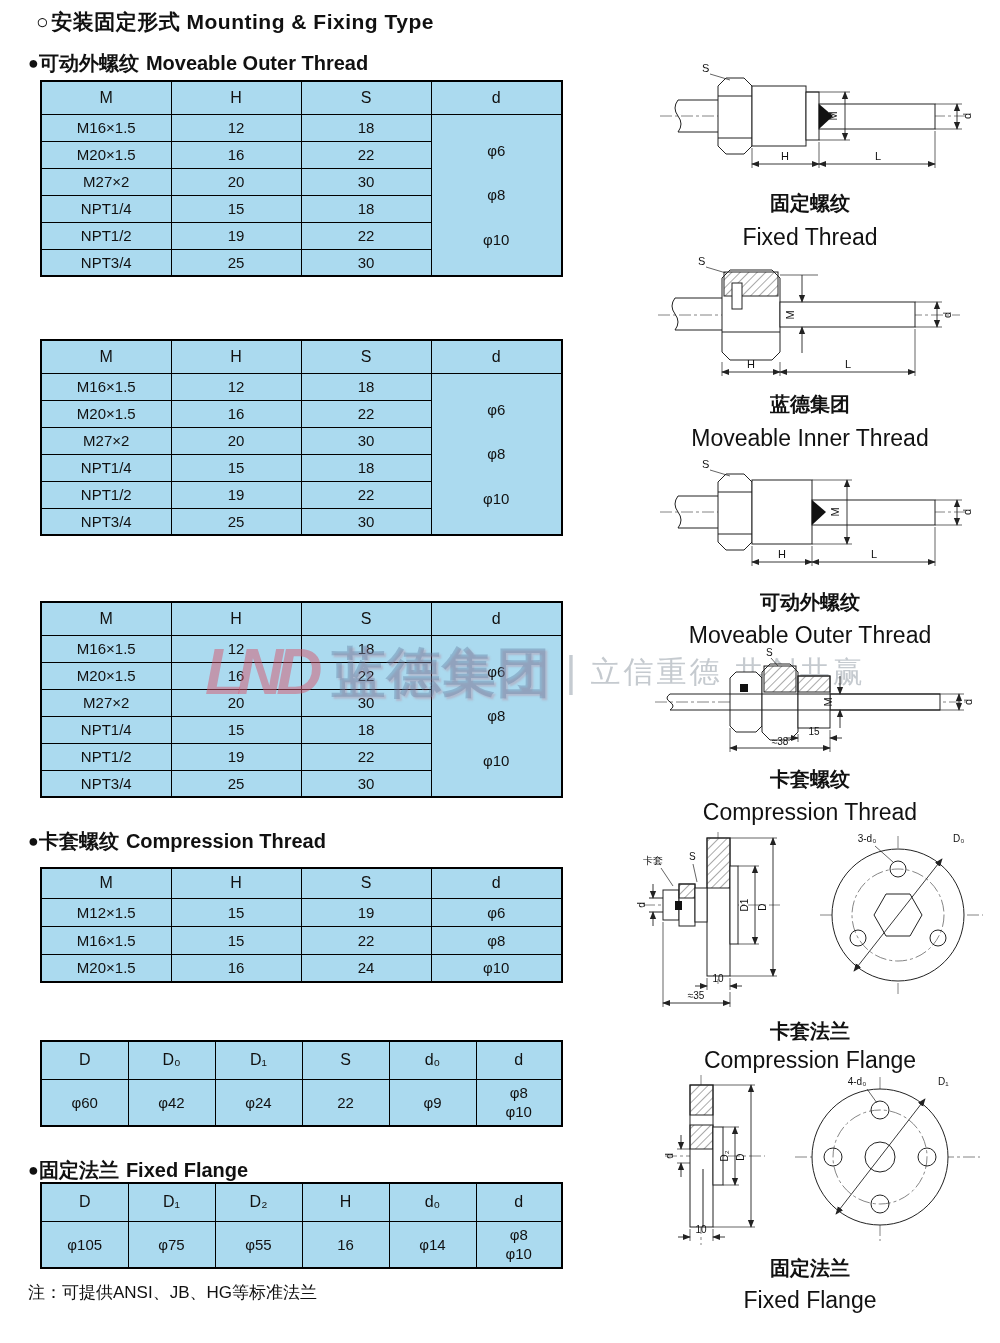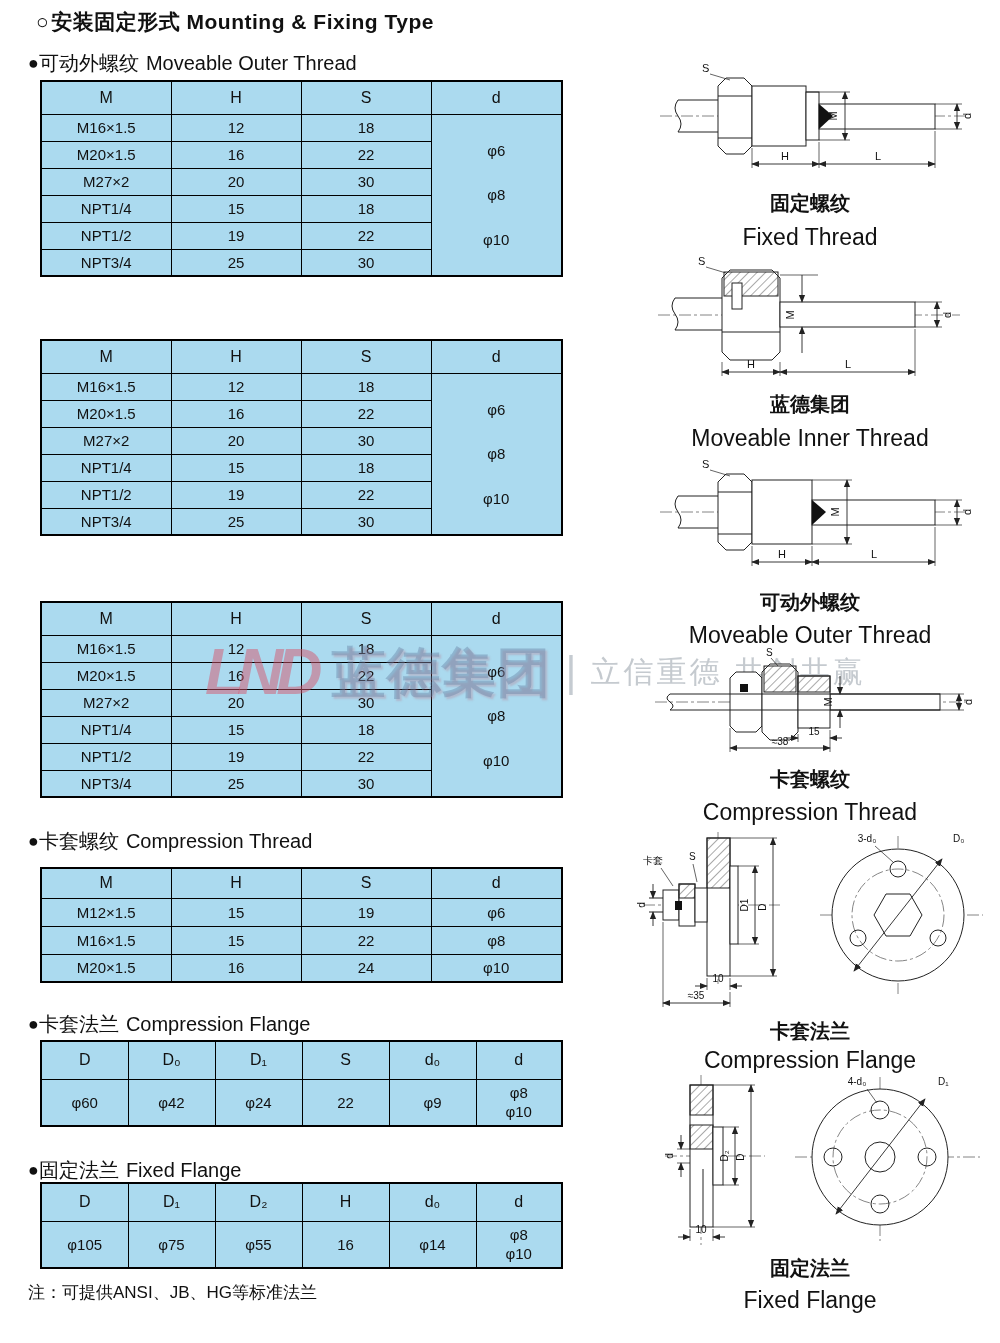--- a/index.html
+++ b/index.html
@@ -2,21 +2,21 @@
 <html><head>
 <meta charset="utf-8">
 <style>
 *{box-sizing:border-box}
 html,body{margin:0;padding:0}
 body{font-family:"Liberation Sans","DejaVu Sans",sans-serif;color:#111;background:#888}
 .page{position:relative;width:1000px;height:1343px;background:#fff;overflow:hidden;margin:0 auto}
 .abs{position:absolute}
 .page-title{left:36px;top:8px;font-size:21px;font-weight:bold;letter-spacing:.5px;white-space:nowrap}
 .page-title .ring{font-weight:normal;margin-right:2px}
-.sec-title{left:28px;font-size:20px;font-weight:normal;white-space:nowrap}
+.sec-title{left:28px;font-size:20px;font-weight:bold;white-space:nowrap}
 .sec-title .bullet{font-size:18px;vertical-align:1px}
 .sec-title .en{margin-left:7px}
 table.blue{position:absolute;left:40px;border-collapse:collapse;background:#abdaef;table-layout:fixed;width:521px;border:2px solid #000}
 table.blue th,table.blue td{border:1px solid #000;text-align:center;font-weight:normal;padding:0}
 table.blue th{font-size:16px}
 table.blue td{font-size:15px}
 .t-std th{height:33px}.t-std td{height:27px}
 .t-cmp th{height:30px}.t-cmp td{height:28px}
 .t-flg th{height:38px}.t-flg td{height:47px}
 .dstack{display:flex;flex-direction:column;justify-content:space-evenly;height:160px}
@@ -268,23 +268,20 @@
         </tr>
       <tr>
           <td>M20×1.5</td>
           <td>16</td>
           <td>24</td>
           <td>φ10</td>
         </tr>
     </tbody>
   </table>
 
-  <div class="abs sec-title" style="top:1011px">
-    <span class="bullet">●</span><span>卡套法兰</span><span class="en">Compression Flange</span>
-  </div>
   <table class="blue t-flg" style="top:1040px">
     <colgroup>
         <col style="width:87px">
         <col style="width:87px">
         <col style="width:87px">
         <col style="width:87px">
         <col style="width:87px">
         <col style="width:86px">
       </colgroup>
     <thead>

